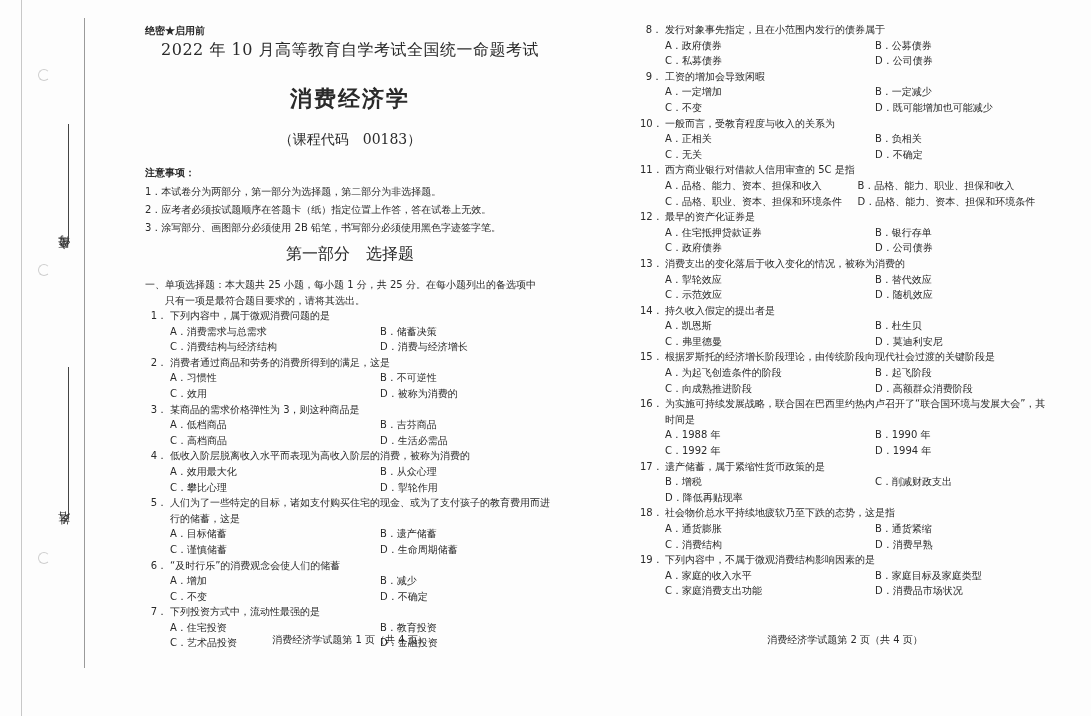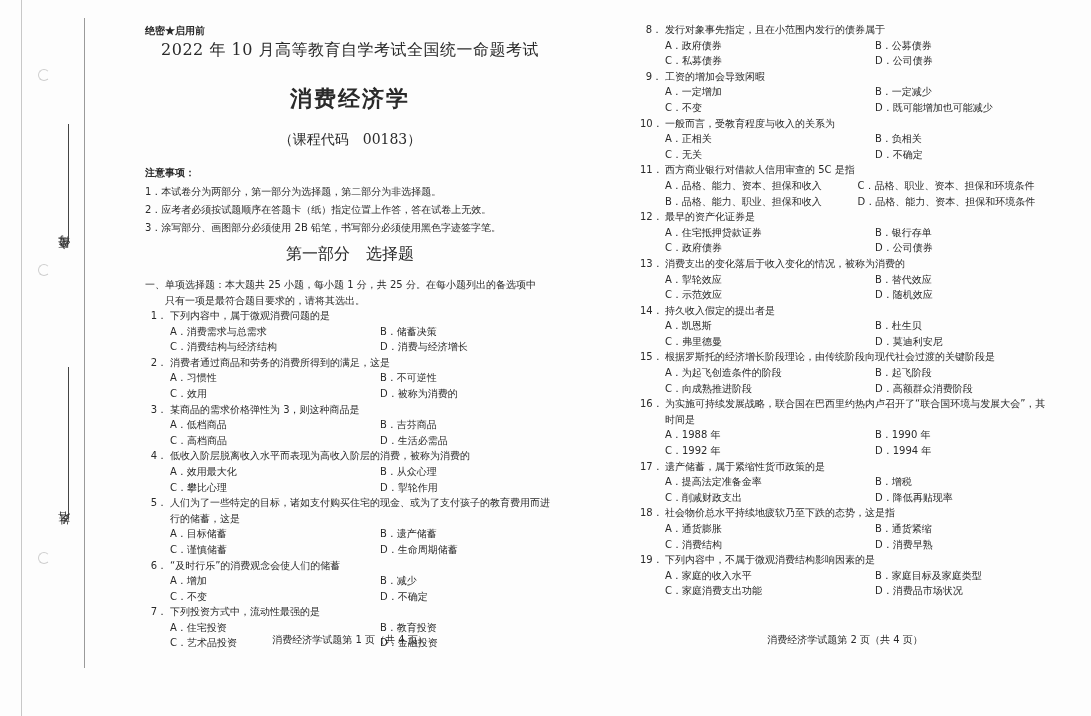--- a/index.html
+++ b/index.html
@@ -197,22 +197,22 @@
           <div>D．不确定</div>
         </div>
       </div>
       <div>
         <div class="q-stem">
           <span class="q-num">11．</span>
           <span class="q-text">西方商业银行对借款人信用审查的 5C 是指</span>
         </div>
         <div class="opts single">
           <div>A．品格、能力、资本、担保和收入</div>
+          <div>B．品格、能力、职业、担保和收入</div>
           <div>C．品格、职业、资本、担保和环境条件</div>
-          <div>B．品格、能力、职业、担保和收入</div>
           <div>D．品格、能力、资本、担保和环境条件</div>
         </div>
       </div>
       <div>
         <div class="q-stem">
           <span class="q-num">12．</span>
           <span class="q-text">最早的资产化证券是</span>
         </div>
         <div class="opts">
           <div>A．住宅抵押贷款证券</div>
@@ -268,21 +268,20 @@
           <div>C．1992 年</div>
           <div>D．1994 年</div>
         </div>
       </div>
       <div>
         <div class="q-stem">
           <span class="q-num">17．</span>
           <span class="q-text">遗产储蓄，属于紧缩性货币政策的是</span>
         </div>
         <div class="opts">
-          <div>A．提高法定准备金率</div>
           <div>B．增税</div>
           <div>C．削减财政支出</div>
           <div>D．降低再贴现率</div>
         </div>
       </div>
       <div>
         <div class="q-stem">
           <span class="q-num">18．</span>
           <span class="q-text">社会物价总水平持续地疲软乃至下跌的态势，这是指</span>
         </div>

